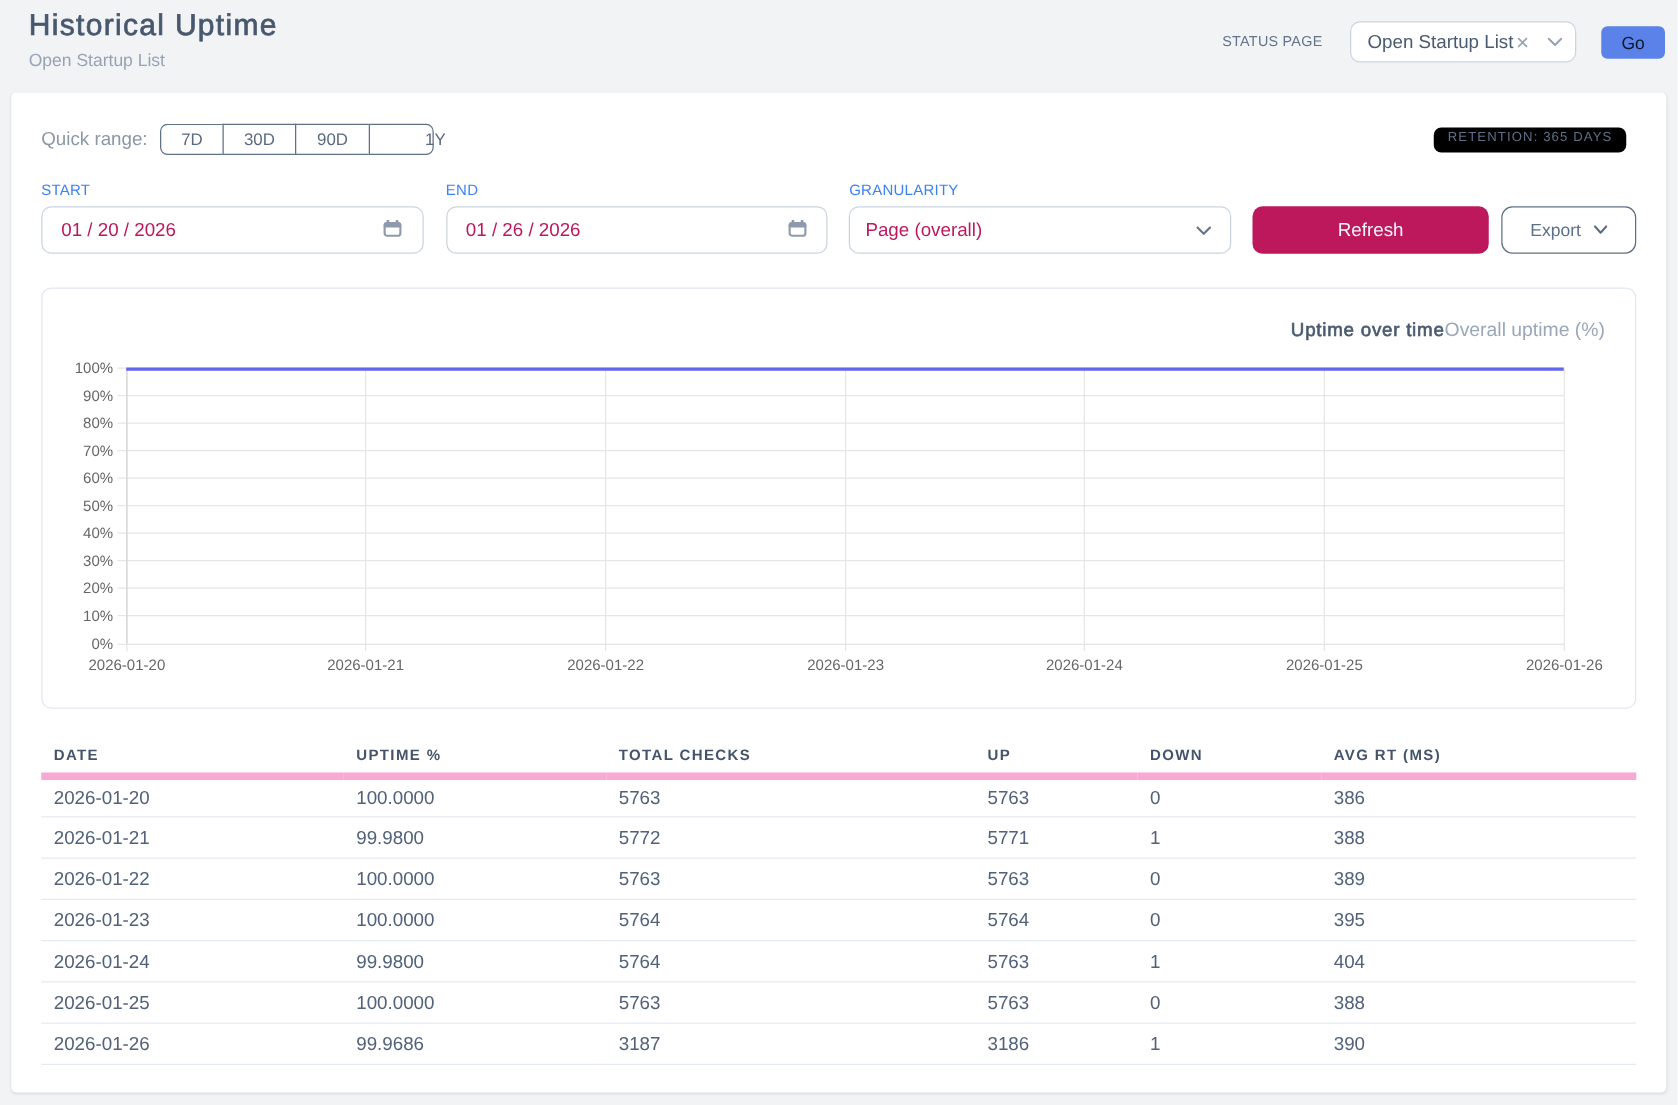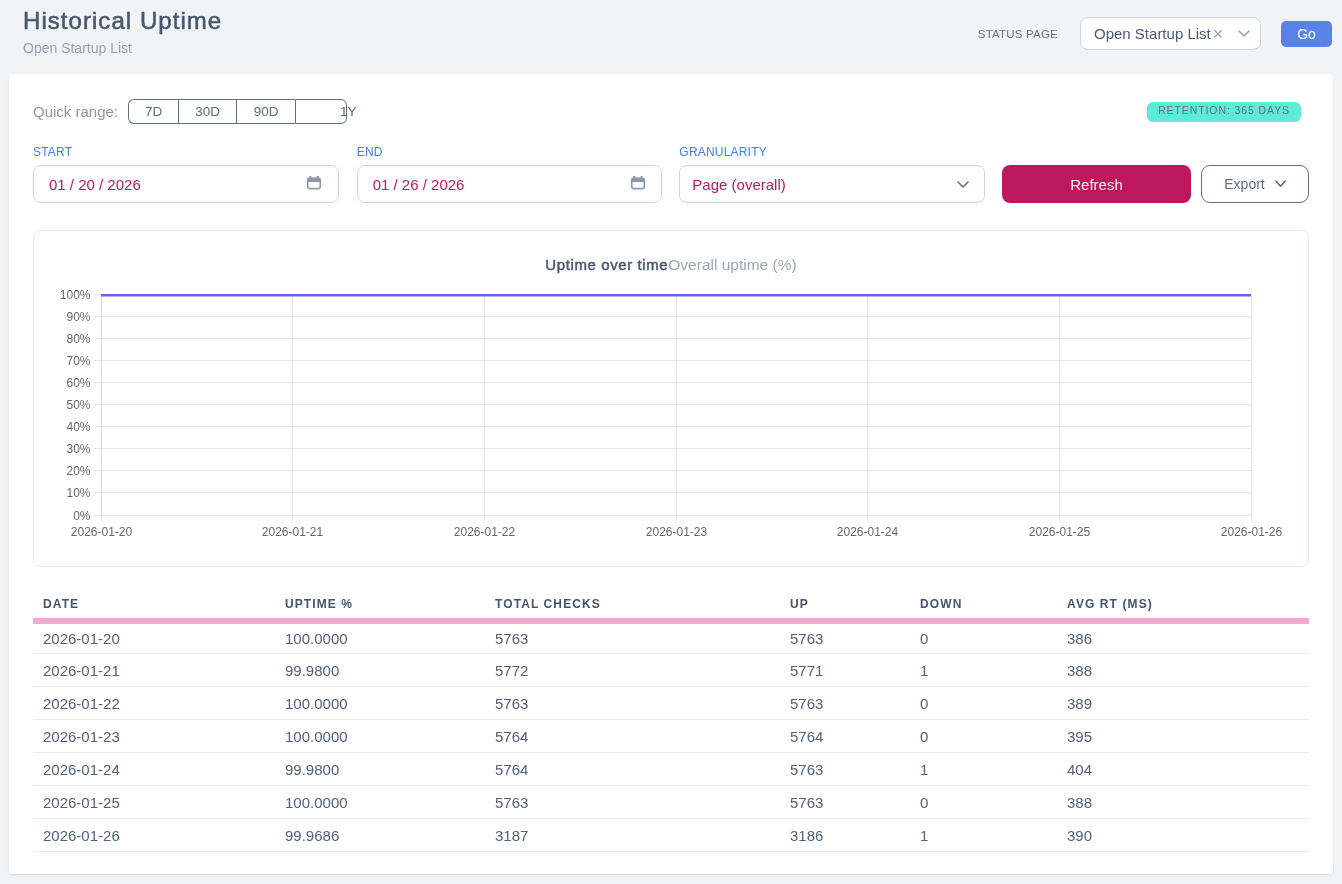--- a/index.html
+++ b/index.html
@@ -52,21 +52,21 @@
     font-size: 15px;
     color: #4a5a70;
   }
   .sp-select .x { color: #98a3b3; margin-left: 2px; font-size: 18px; line-height: 0; }
   .sp-select svg { margin-left: auto; }
   .go-btn {
     margin-left: 8px;
     width: 51px;
     height: 26px;
     background: #5b82e8;
-    color: #ffffff;
+    color: #0f172a;
     font-size: 14px;
     border: none;
     border-radius: 5px;
     display: flex;
     align-items: center;
     justify-content: center;
   }
   .card {
     margin: 18px 9px 0 9px;
     background: #fff;
@@ -93,21 +93,21 @@
     padding: 0;
     text-align: center;
   }
   .btn-group button:nth-child(1) { width: 50px; }
   .btn-group button:nth-child(2) { width: 58px; }
   .btn-group button:nth-child(3) { width: 59px; }
   .btn-group button:nth-child(4) { width: 52px; }
   .btn-group button:first-child { border-radius: 6px 0 0 6px; }
   .btn-group button:last-child { border-radius: 0 6px 6px 0; border-right: 1px solid #5f7186; padding-left: 44px; }
   .badge {
-    background: #5eead4;
+    background: #000000;
     border-radius: 6px;
     font-size: 10.5px;
     letter-spacing: 0.9px;
     color: #5f7186;
     padding: 2px 11px 5px 11px;
     line-height: 13px;
     margin-right: 8px;
     font-weight: 400;
   }
   .row2 {
@@ -181,21 +181,21 @@
   }
   .panel {
     margin-top: 26.5px;
     border: 1px solid #e2e8f0;
     border-radius: 8px;
     height: 337px;
     padding: 25px 24px 24px 24px;
   }
   .panel-head {
     display: flex;
-    justify-content: center;
+    justify-content: flex-end;
     align-items: center;
   }
   .panel-title { font-size: 15px; font-weight: 400; -webkit-text-stroke: 0.5px #4a5a6f; color: #4a5a6f; letter-spacing: 0.6px; }
   .panel-sub { font-size: 15.5px; color: #9aa7b8; }
   table {
     width: 100%;
     border-collapse: collapse;
     margin-top: 24px;
     table-layout: fixed;
   }

